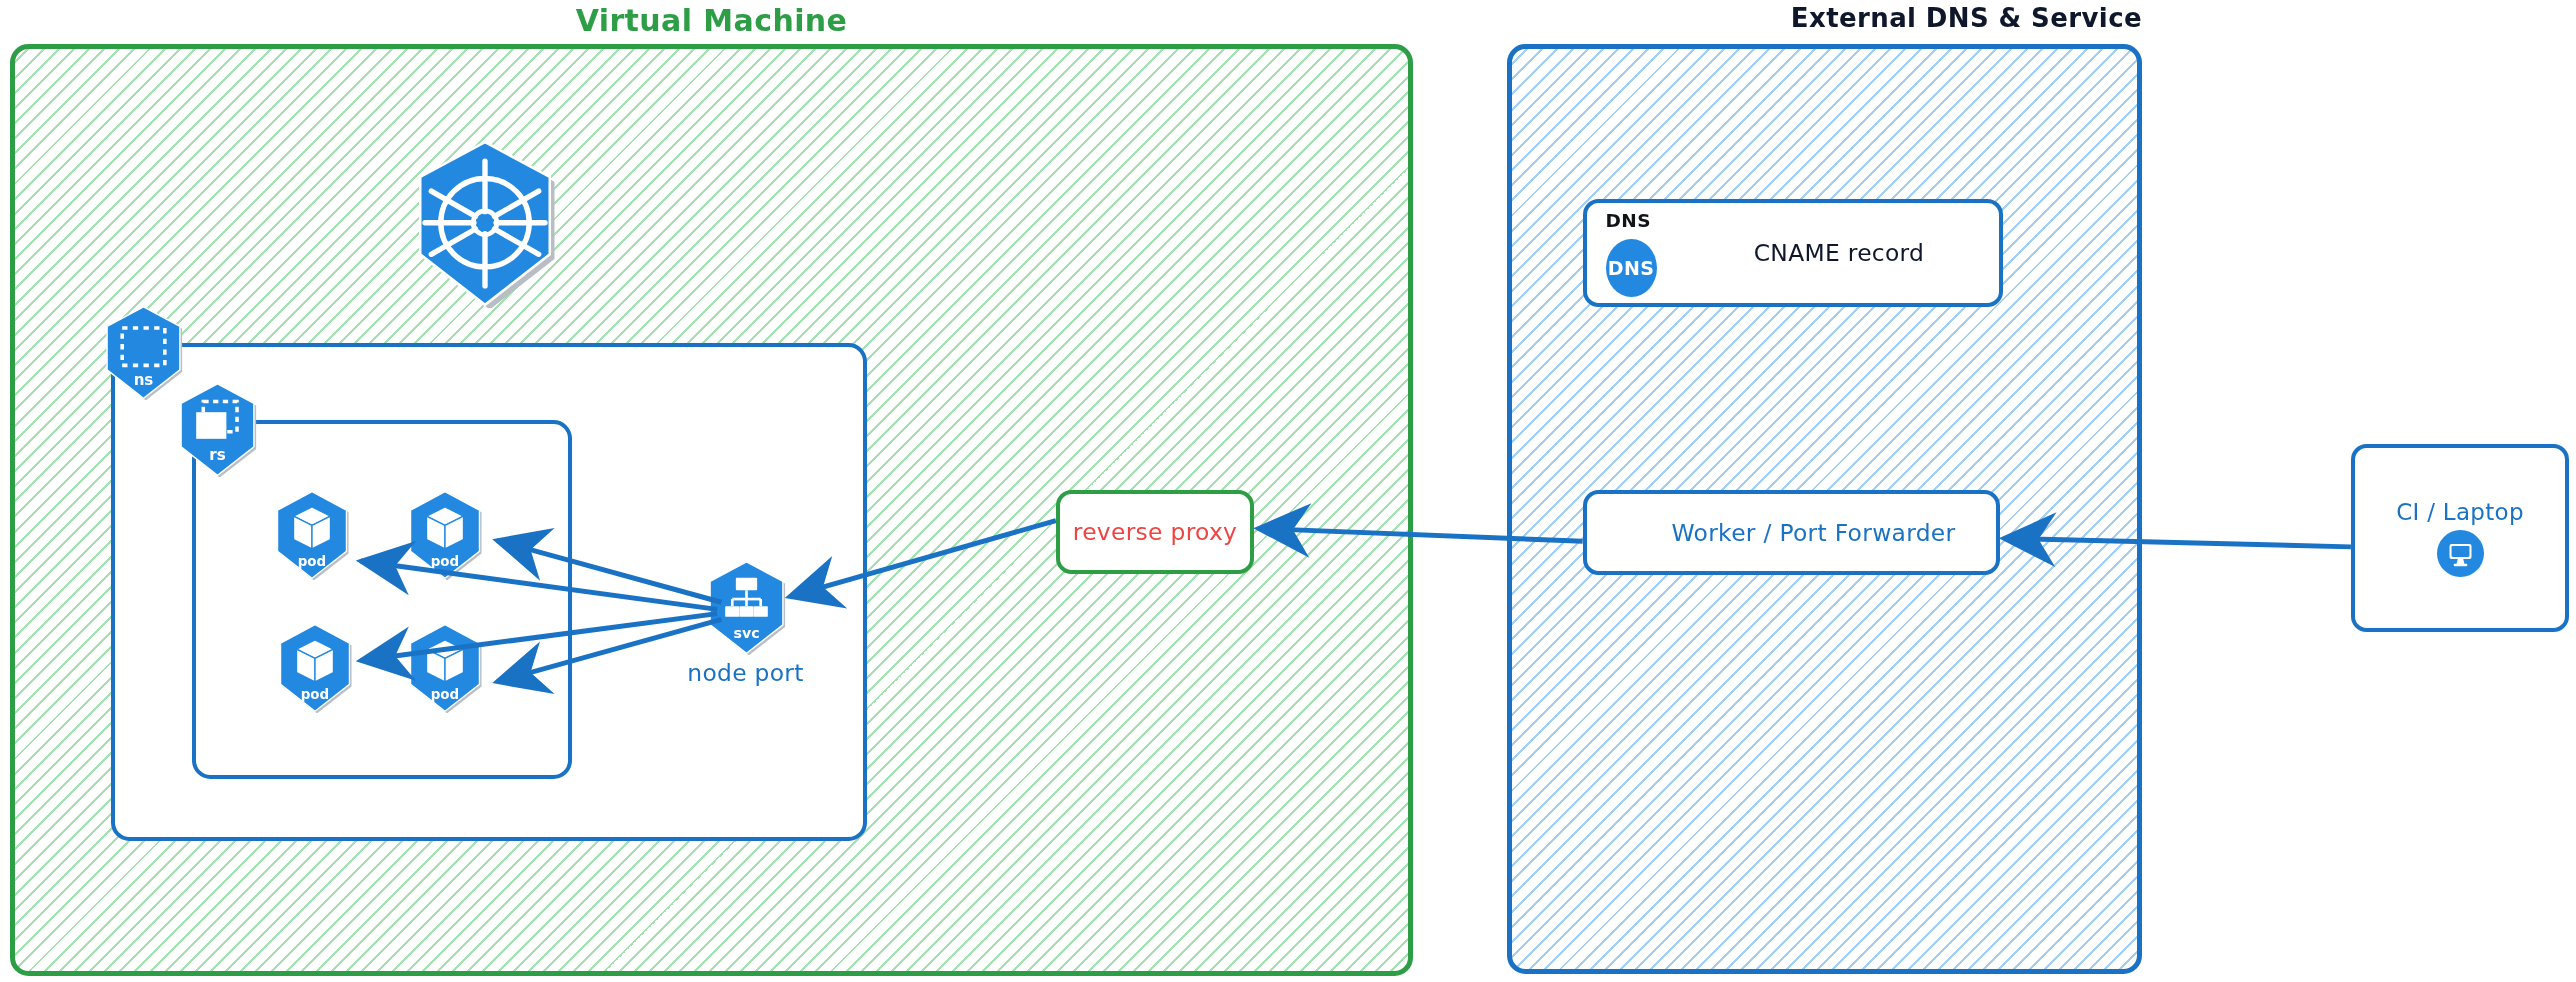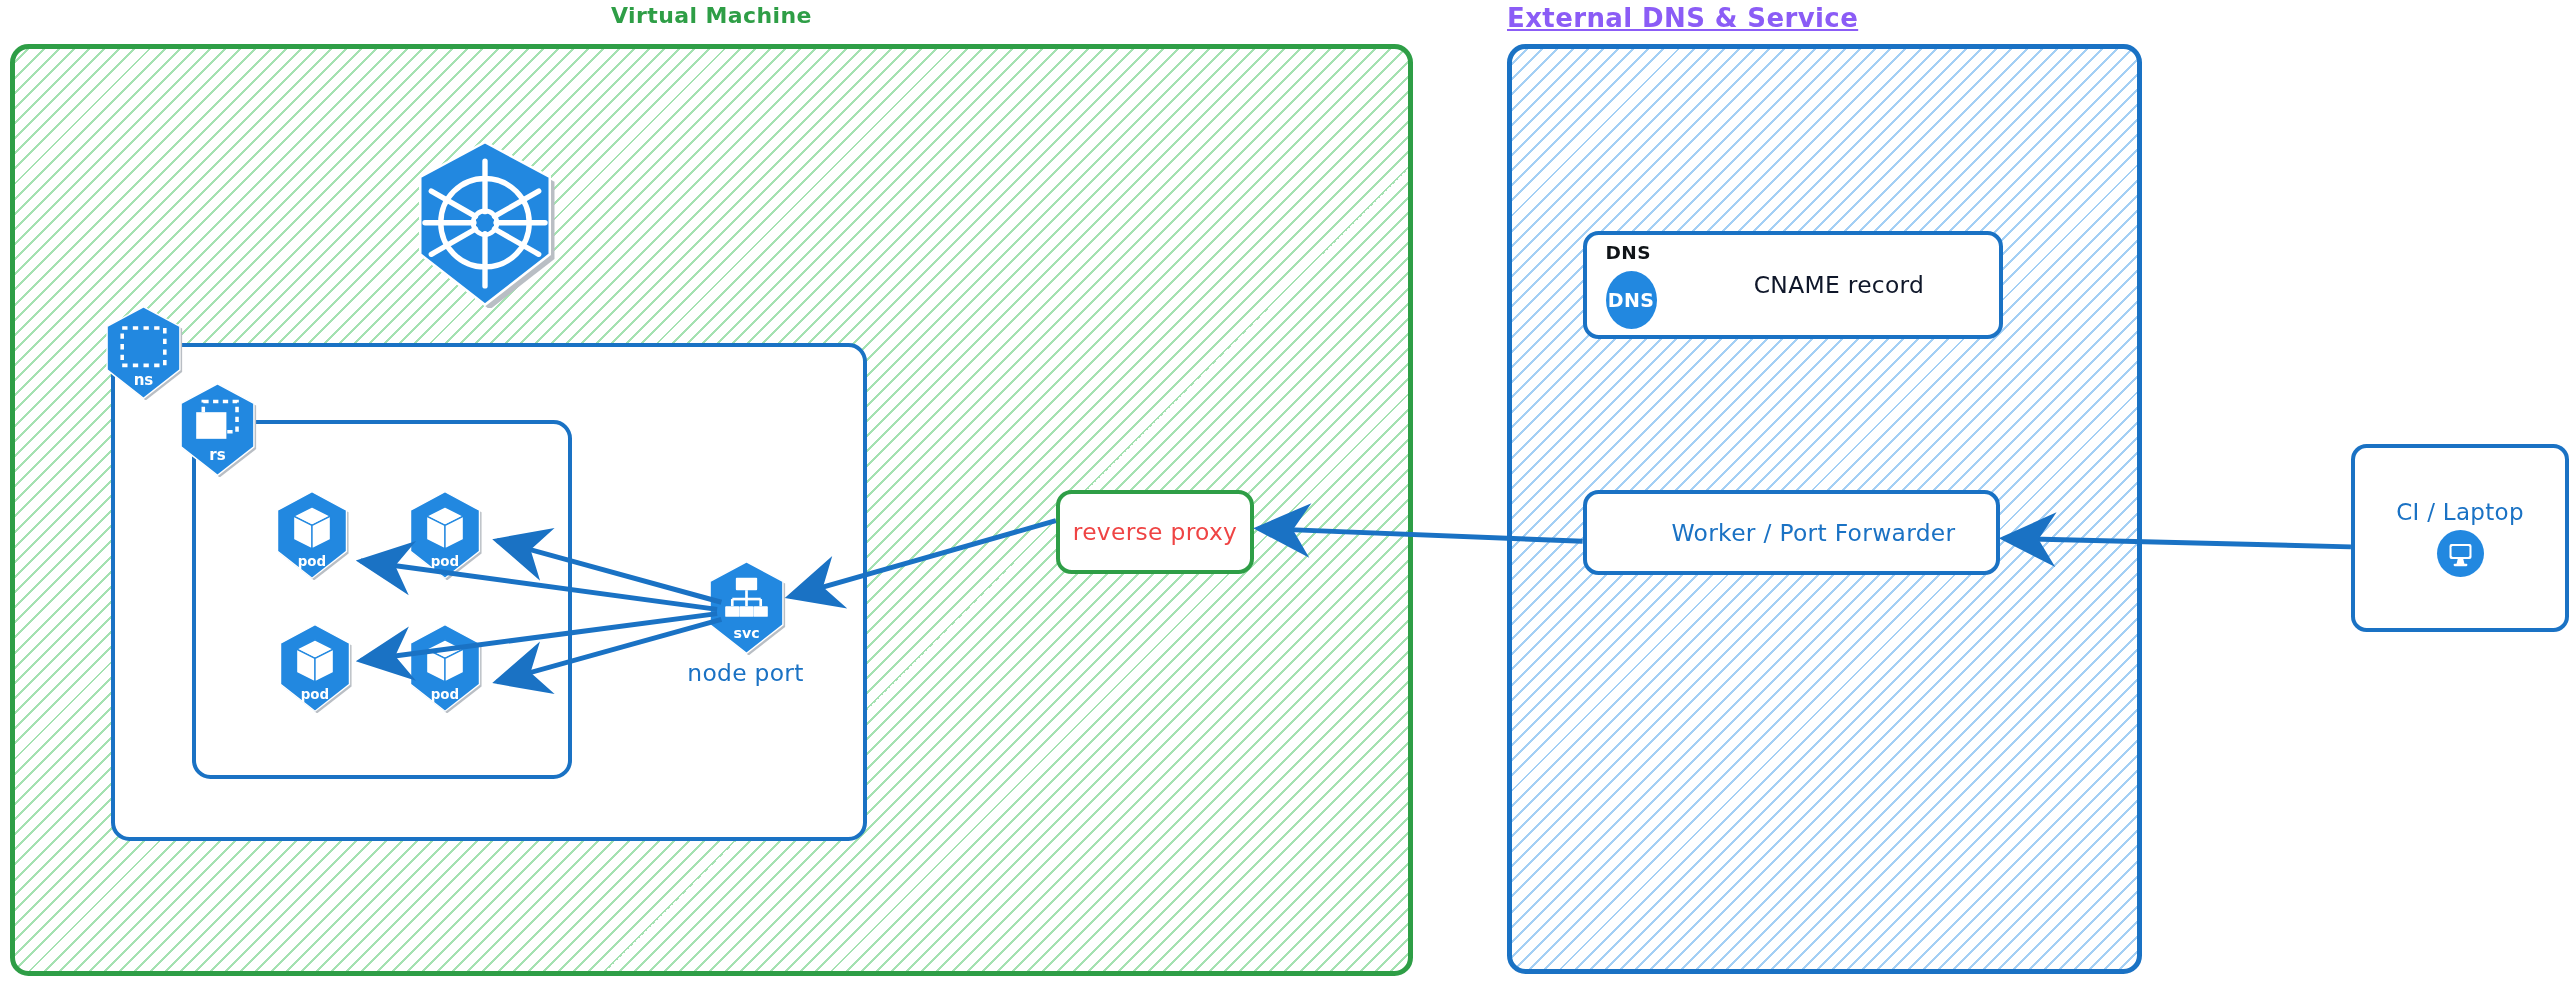--- a/index.html
+++ b/index.html
@@ -40,43 +40,42 @@
       rgba(109, 207, 130, 0.62) 2.1px,
       rgba(255,255,255,0) 2.1px,
       rgba(255,255,255,0) 10.7px
     );
   }
   #vm-title {
     left: 10px; top: 2.8px;
     width: 1403px;
     text-align: center;
     color: #2e9e46;
-    font-size: 22px;
+    font-size: 30px;
   }
 
   #dns-group {
     left: 1507px; top: 44px;
     width: 635px; height: 930px;
     border: 5px solid #1a72c4;
     background-color: #ffffff;
     background-image: repeating-linear-gradient(
       -45deg,
       rgba(125, 187, 240, 0.70) 0px,
       rgba(125, 187, 240, 0.70) 2.1px,
       rgba(255,255,255,0) 2.1px,
       rgba(255,255,255,0) 10.7px
     );
   }
   #dns-title {
     left: 1507px; top: 2.8px;
     width: 635px;
-    text-align: left;
-    color: #8b5cf6;
+    text-align: right;
+    color: #0f172a;
     font-size: 26px;
-    text-decoration: underline;
   }
 
   
   .node-box {
     position: absolute;
     box-sizing: border-box;
     background: #ffffff;
     border-radius: 15.6px;
     display: flex;
     align-items: center;
@@ -125,21 +124,20 @@
 
   
   #dns-card {
     position: absolute;
     left: 1583px; top: 199px;
     width: 420px; height: 108px;
     box-sizing: border-box;
     background: #ffffff;
     border: 4.3px solid #1a72c4;
     border-radius: 15.6px;
-    margin-top: 32px;
   }
   #dns-card-kind {
     position: absolute;
     left: 18.5px; top: 7px;
     font-family: "DejaVu Sans", sans-serif;
     font-size: 18.5px;
     font-weight: 700;
     color: #101418;
     letter-spacing: 0.4px;
   }

